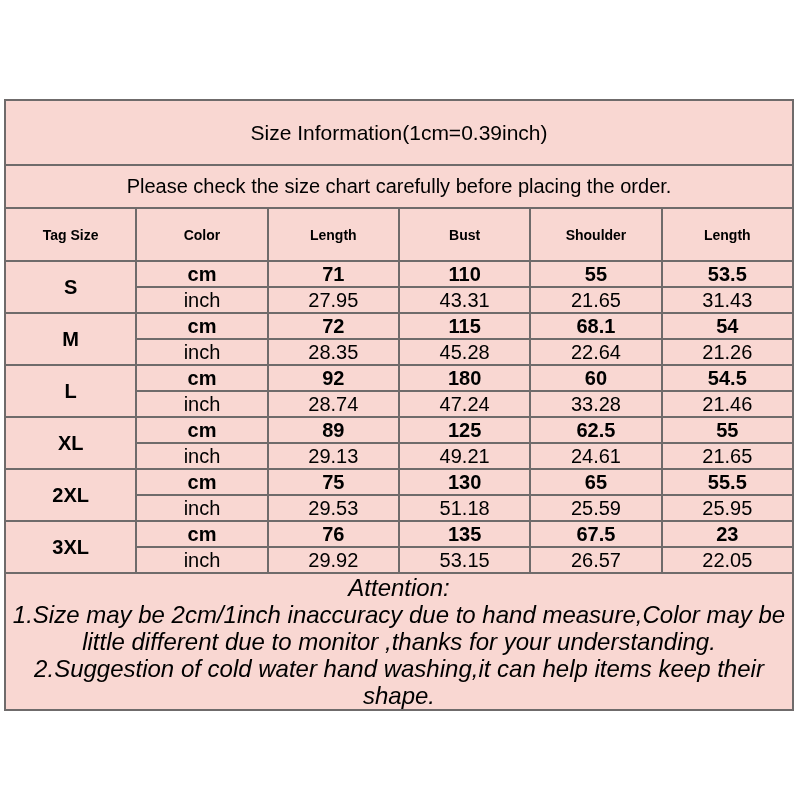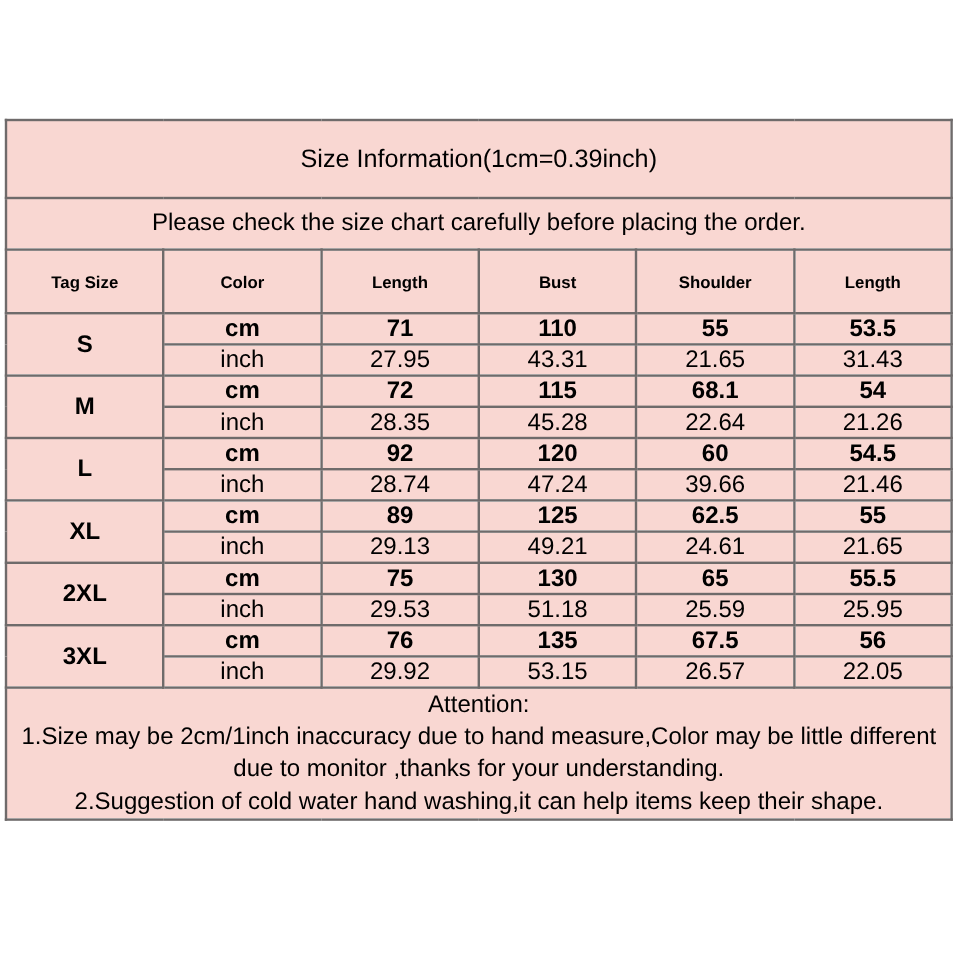--- a/index.html
+++ b/index.html
@@ -56,23 +56,24 @@
   td.white-bg { background: #ffffff; font-weight: bold; }
   td.tag-cell {
     background: #ffffff;
     font-size: 21px;
     font-weight: bold;
   }
   td.attention-cell {
     height: 108px;
     text-align: left;
     vertical-align: top;
-    font-size: 20px;
+    font-size: 24px;
     line-height: 27px;
     padding: 5px 6px 0 4px;
+    font-style: italic;
   }
 </style>
 </head>
 <body>
 
 <div class="canvas">
   <div class="panel">
     <table class="size-chart">
       <tbody>
         <tr>
@@ -119,29 +120,29 @@
           <td>28.35</td>
           <td>45.28</td>
           <td>22.64</td>
           <td>21.26</td>
         </tr>
 
         <tr class="data-row">
           <td rowspan="2" class="tag-cell">L</td>
           <td class="white-bg">cm</td>
           <td class="white-bg">92</td>
-          <td class="white-bg">120</td>
+          <td class="white-bg">180</td>
           <td class="white-bg">60</td>
           <td class="white-bg">54.5</td>
         </tr>
         <tr class="data-row">
           <td>inch</td>
           <td>28.74</td>
           <td>47.24</td>
-          <td>39.66</td>
+          <td>33.28</td>
           <td>21.46</td>
         </tr>
 
         <tr class="data-row">
           <td rowspan="2" class="tag-cell">XL</td>
           <td class="white-bg">cm</td>
           <td class="white-bg">89</td>
           <td class="white-bg">125</td>
           <td class="white-bg">62.5</td>
           <td class="white-bg">55</td>
@@ -169,21 +170,21 @@
           <td>25.59</td>
           <td>25.95</td>
         </tr>
 
         <tr class="data-row">
           <td rowspan="2" class="tag-cell">3XL</td>
           <td class="white-bg">cm</td>
           <td class="white-bg">76</td>
           <td class="white-bg">135</td>
           <td class="white-bg">67.5</td>
-          <td class="white-bg">56</td>
+          <td class="white-bg">23</td>
         </tr>
         <tr class="data-row">
           <td>inch</td>
           <td>29.92</td>
           <td>53.15</td>
           <td>26.57</td>
           <td>22.05</td>
         </tr>
 
         <tr>

